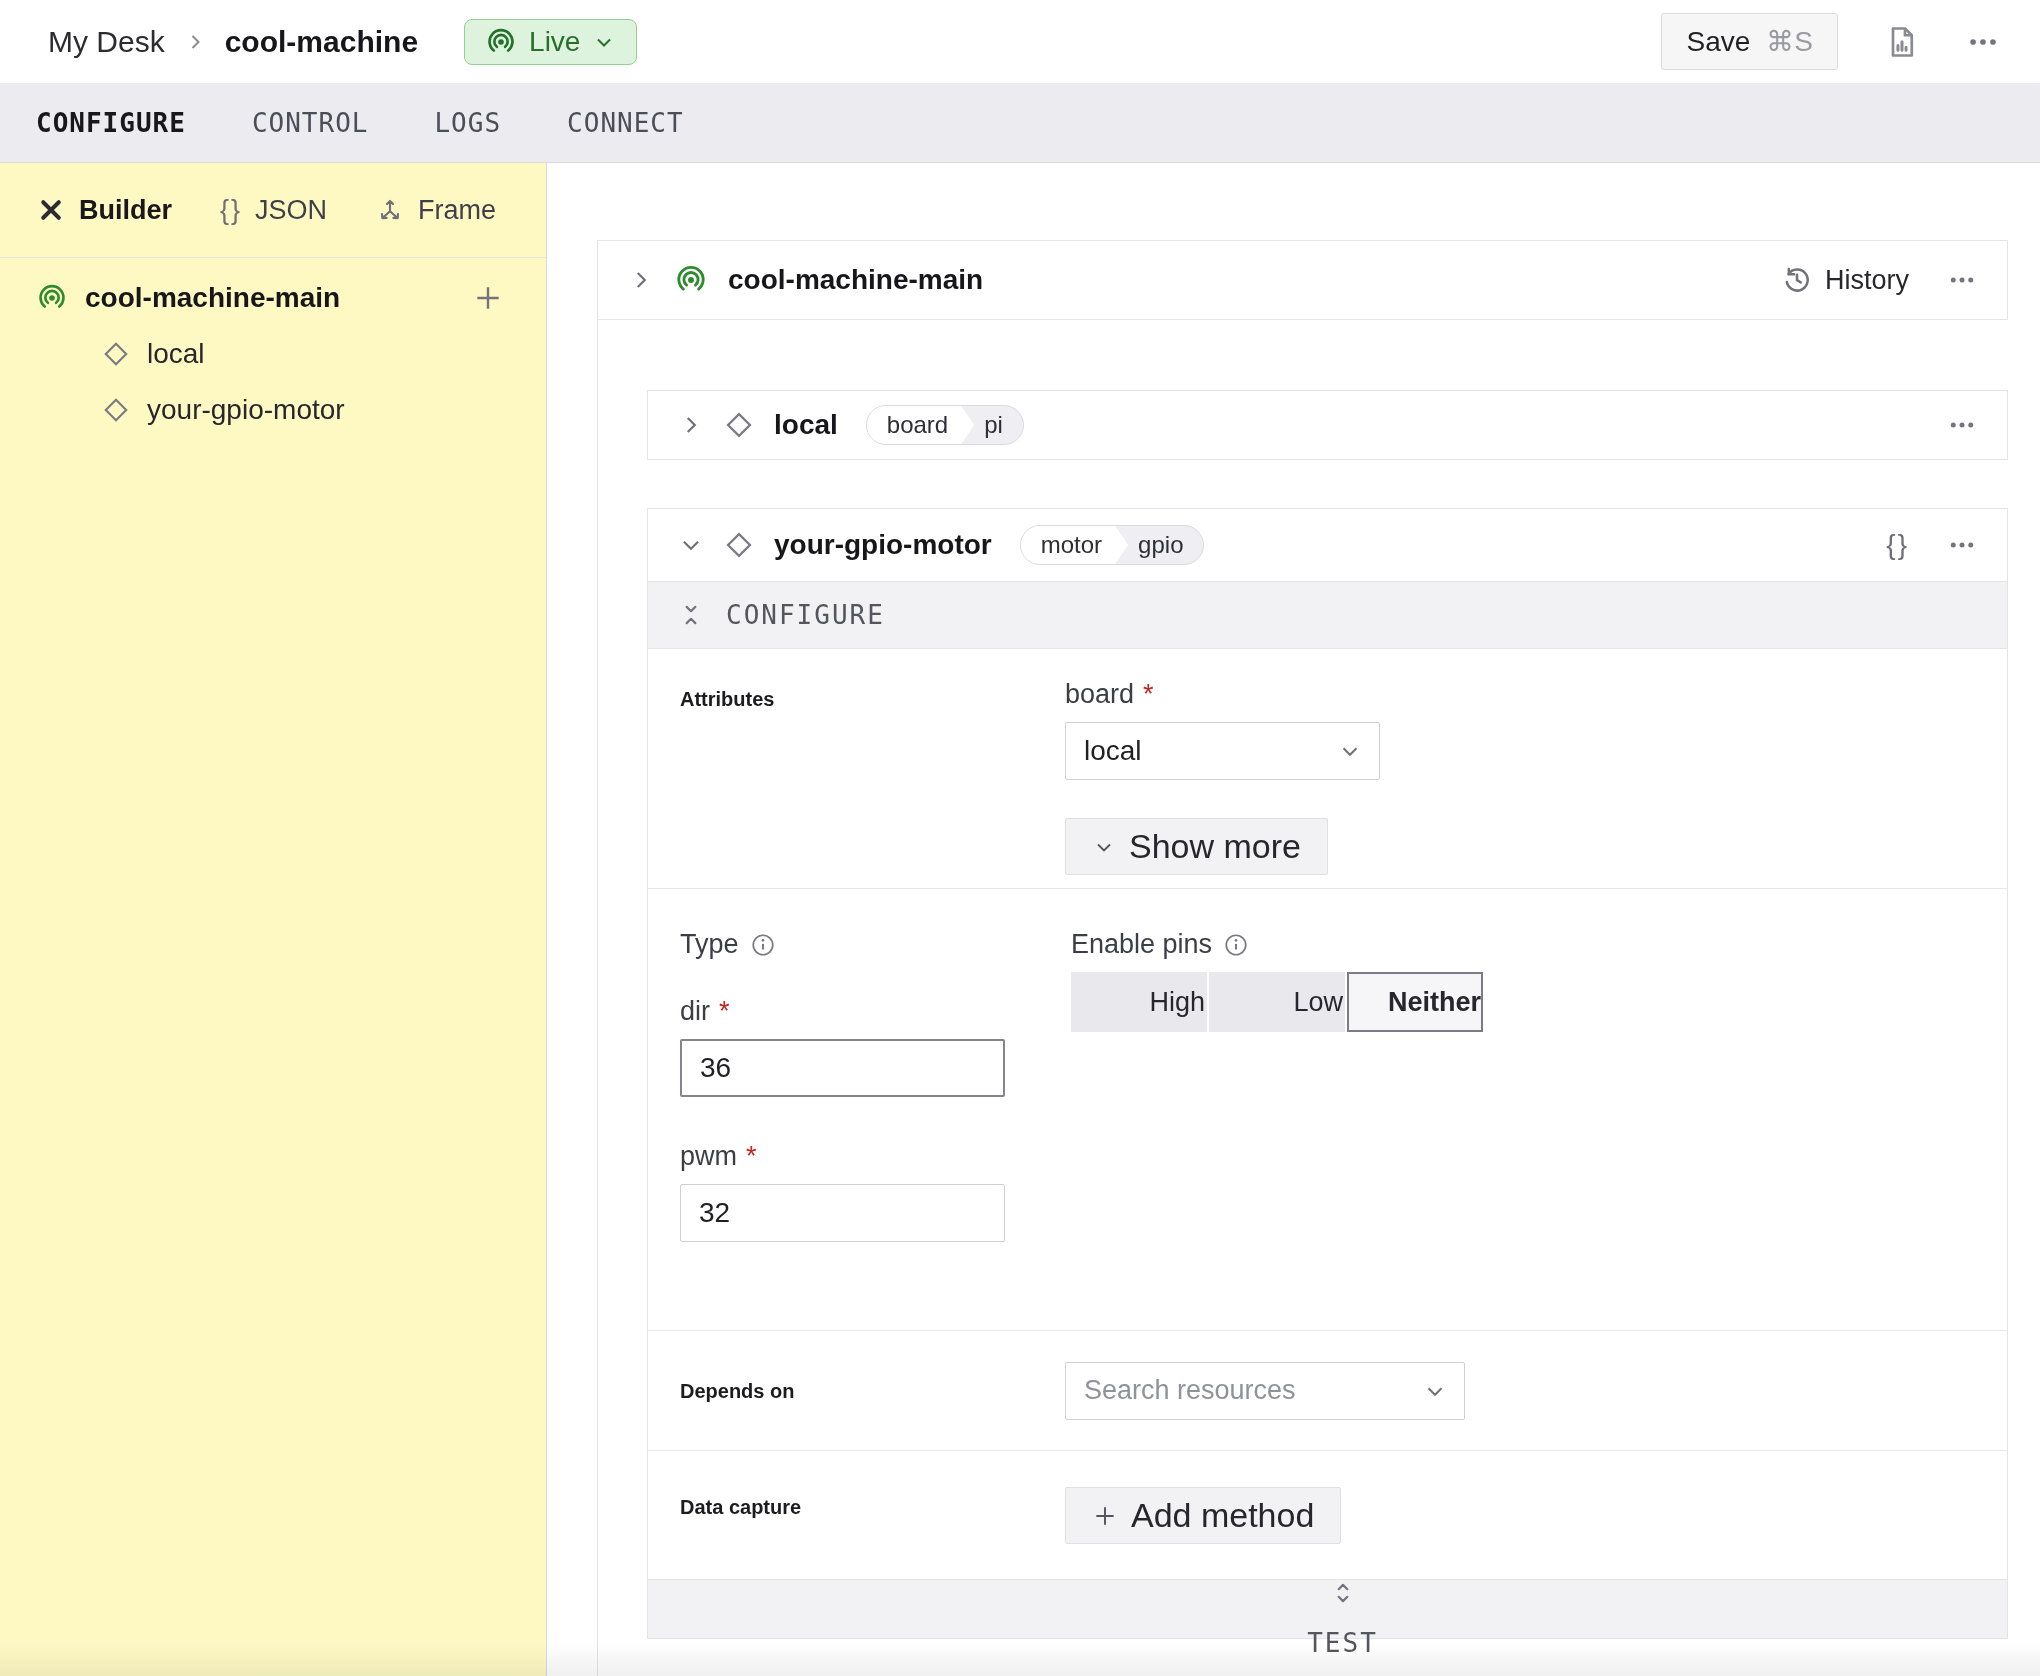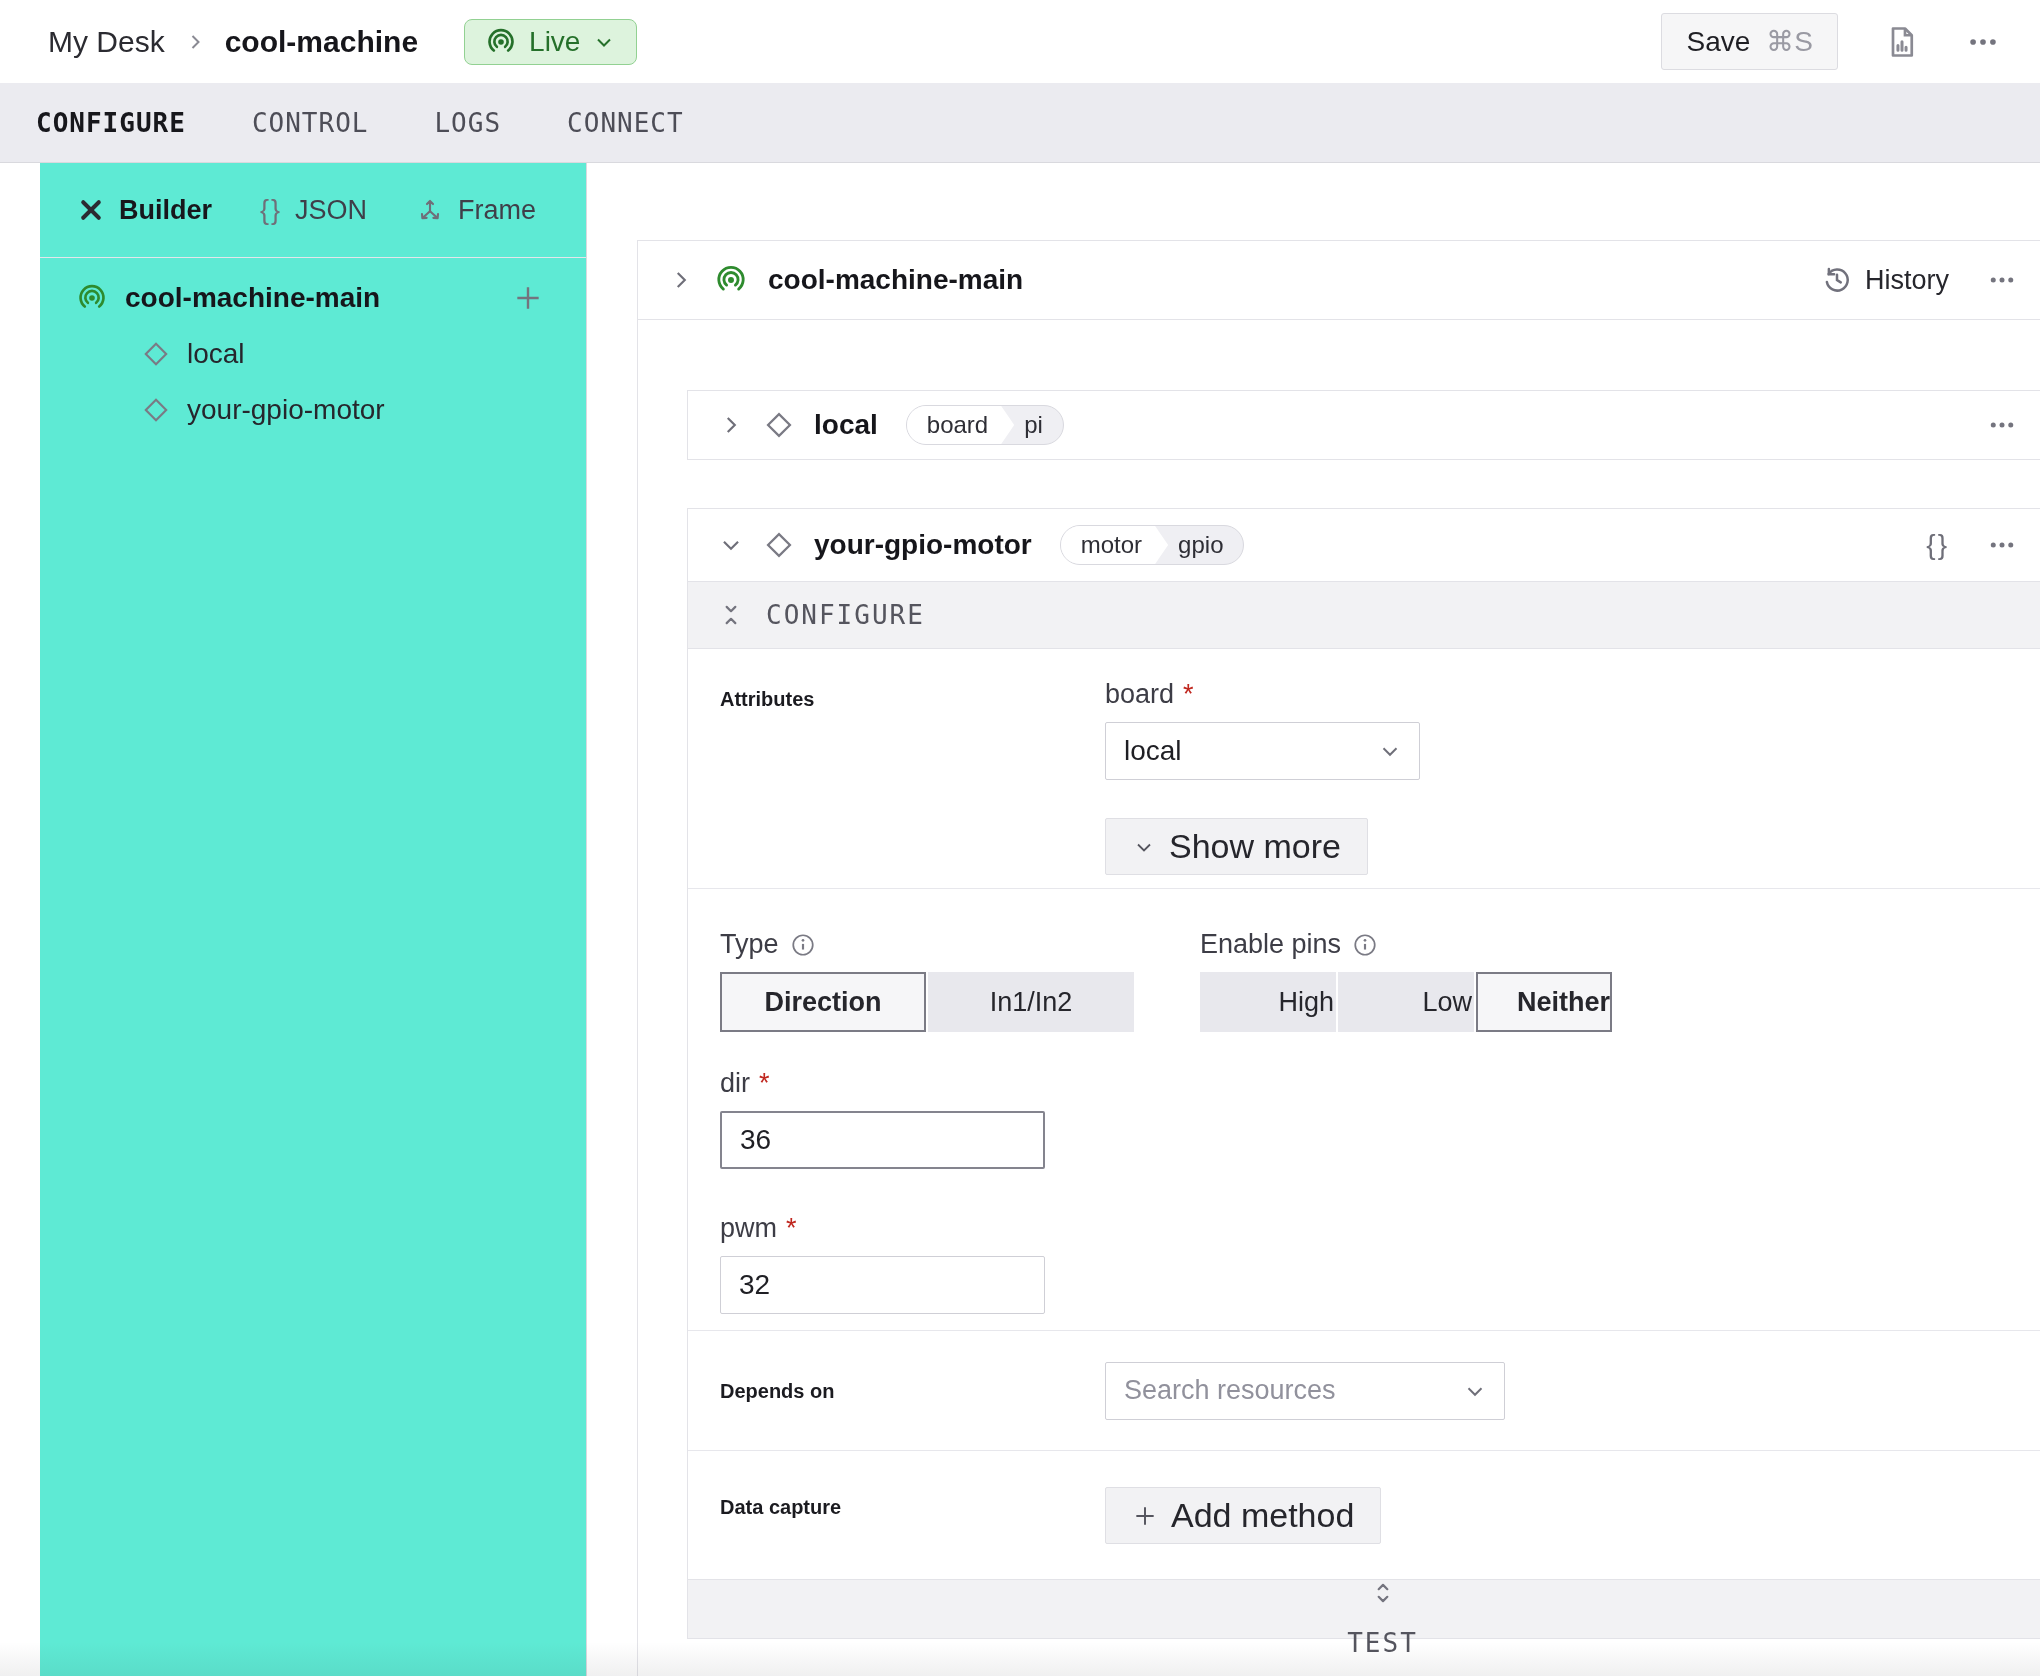--- a/index.html
+++ b/index.html
@@ -35,21 +35,21 @@
     display:flex; align-items:center; gap:66px; padding-left:36px; }
   .tab { font-family:"DejaVu Sans Mono","Liberation Mono",monospace; font-size:26px;
     letter-spacing:1px; color:#4d4d57; cursor:pointer; }
   .tab.active { color:#17171c; font-weight:700; }
 
   
   .body { display:flex; height:1513px; position:relative; }
   .body::after { content:""; position:absolute; left:0; right:0; bottom:0; height:34px;
     background:linear-gradient(rgba(0,0,0,0), rgba(40,40,48,0.07)); pointer-events:none; }
 
-  .sidebar { width:547px; flex-shrink:0; border-right:1px solid #d9d9de; background:#5eead4;margin-left:40px; }
+  .sidebar { width:547px; flex-shrink:0; border-right:1px solid #d9d9de; background:#fef9c3; }
   .modes { height:95px; border-bottom:1px solid #e5e5ea; display:flex; align-items:center;
     gap:48px; padding-left:36px; }
   .mode { display:flex; align-items:center; gap:13px; font-size:27px; color:#3f3f49; cursor:pointer; }
   .mode .mico { color:#6f6f79; display:flex; }
   .mode.active { color:#17171c; font-weight:700; }
   .mode.active .mico { color:#2b2b31; }
   .braces-glyph { font-size:27px; font-weight:400; color:#6f6f79; letter-spacing:2px; }
 
   .tree { padding-top:12px; }
   .tree-row { height:56px; display:flex; align-items:center; gap:17px; padding:0 42px 0 36px;
@@ -387,24 +387,20 @@
                 <div class="field-label">
                   <span>Type</span>
                   <span class="info-ico">
                     <svg width="26" height="26" viewBox="0 0 24 24" fill="none" stroke="currentColor" stroke-width="1.6">
                         <circle cx="12" cy="12" r="9"></circle>
                         <path d="M12 11v5.2" stroke-width="2"></path>
                         <circle cx="12" cy="7.7" r="1.25" fill="currentColor" stroke="none"></circle>
                       </svg>
                   </span>
                 </div>
-                <div class="seg">
-                  <button class="w206 sel">Direction</button>
-                  <button class="w206">In1/In2</button>
-                </div>
                 <div class="stack36">
                   <div class="field-label">
                     <span>dir</span>
                       <span class="req">*</span>
                   </div>
                   <input class="txt-input focused" type="text" value="36" style="">
                 </div>
                 <div class="stack44">
                   <div class="field-label">
                     <span>pwm</span>

